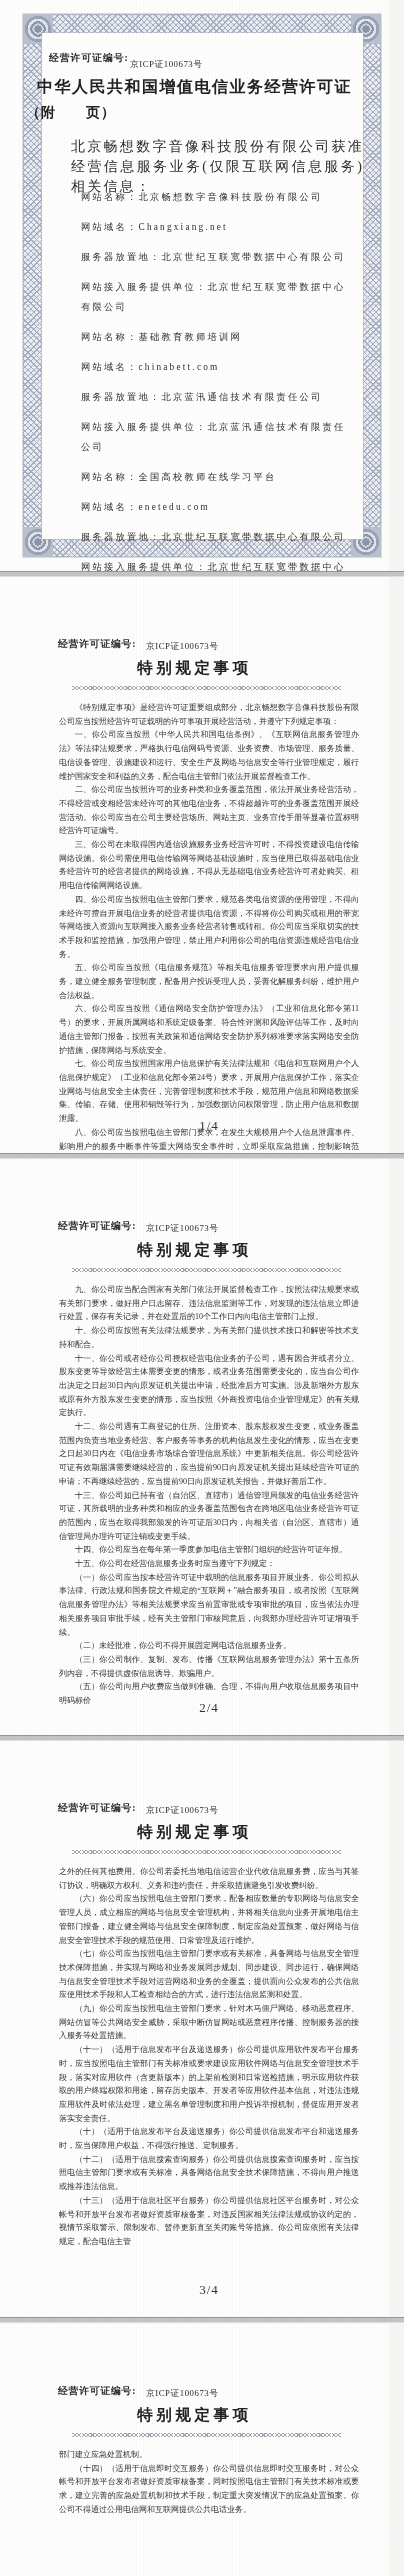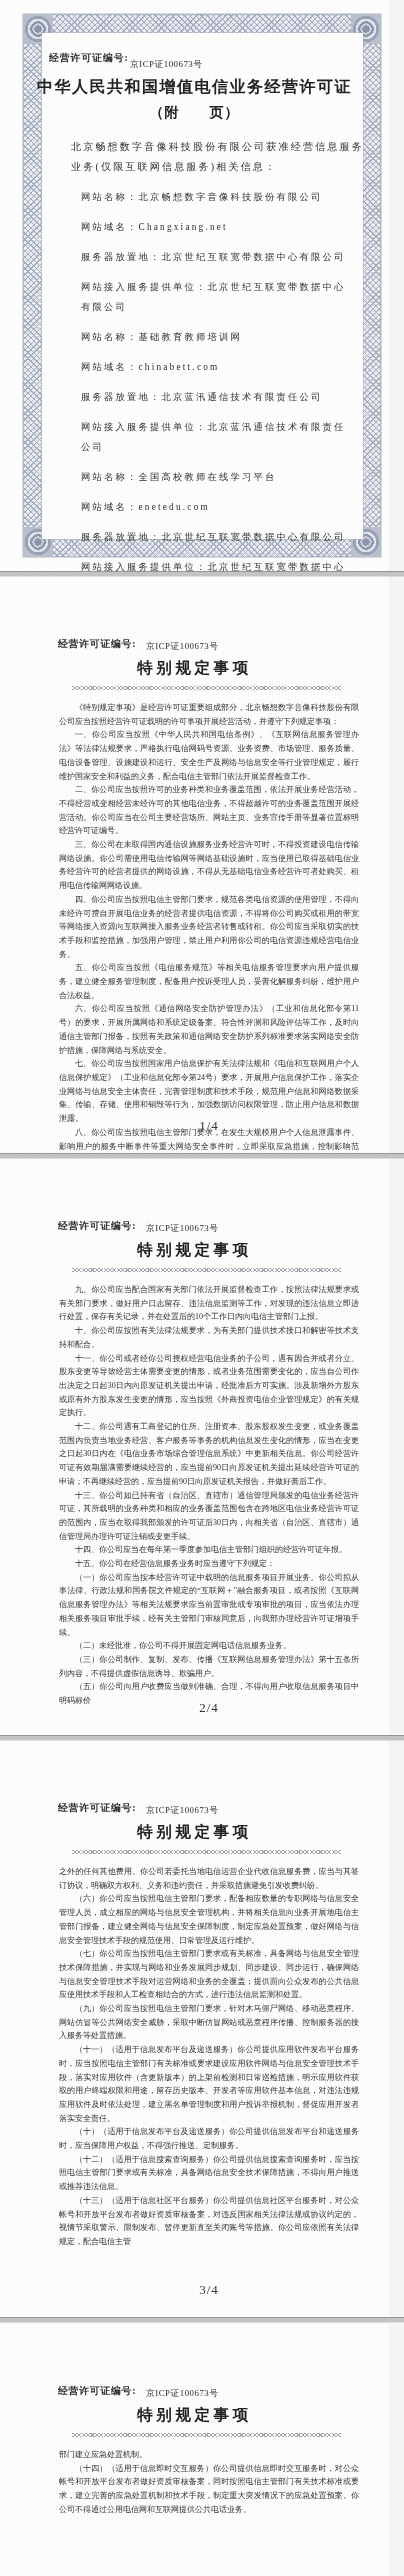--- a/index.html
+++ b/index.html
@@ -41,24 +41,24 @@
     background-color:#b9bfcc;
   }
   .cc-tl{left:0;top:0;} .cc-tr{right:0;top:0;} .cc-bl{left:0;bottom:0;} .cc-br{right:0;bottom:0;}
   .cert-inner{position:absolute;left:18.5px;top:18.5px;right:18.5px;bottom:18.5px;background:#fdfdfc;
     background-image:repeating-linear-gradient(90deg,rgba(120,125,135,.025) 0 1px,transparent 1px 3.6px);
     box-shadow:0 0 0 0.5px #a9b0bf;}
   .lic-label-1{position:absolute;left:49px;top:52px;font-size:9.8px;font-weight:bold;letter-spacing:1px;color:#2c2c2c;}
   .lic-no-1{position:absolute;left:130px;top:59px;font-size:8.8px;letter-spacing:0.5px;color:#2c2c2c;}
   .cert-title{position:absolute;left:26px;right:26px;top:77px;text-align:center;
     font-size:16px;font-weight:bold;letter-spacing:1.5px;color:#222;}
-  .cert-subtitle{position:absolute;left:26px;right:26px;top:104px;text-align:center;
+  .cert-subtitle{position:absolute;left:26px;right:26px;top:104px;
     font-size:14px;font-weight:bold;letter-spacing:1px;color:#222;}
   .cert-intro{position:absolute;left:71px;top:137px;width:293px;
-    font-size:10px;line-height:20px;letter-spacing:2.2px;color:#2e2e2e;text-align:justify;word-break:break-all;margin:0;}
+    font-size:14px;line-height:20px;letter-spacing:2.2px;color:#2e2e2e;text-align:justify;word-break:break-all;margin:0;}
   .cert-entries{position:absolute;left:71px;top:177px;width:293px;}
   .cert-entries p{margin:10px;font-size:9.3px;line-height:20px;letter-spacing:2.2px;
     color:#2e2e2e;text-align:left;word-break:break-all;}
 
   
   .hdr-label{position:absolute;left:58px;top:61px;font-size:9.8px;font-weight:bold;letter-spacing:0.8px;color:#2c2c2c;}
   .hdr-no{position:absolute;left:146px;top:64px;font-size:8.8px;letter-spacing:0.5px;color:#2c2c2c;}
   .ptitle{position:absolute;left:0;width:100%;top:81px;text-align:center;
     font-size:15.5px;font-weight:bold;letter-spacing:3.6px;color:#222;font-family:Liberation Serif, serif;}
   .zigzag{position:absolute;left:72px;top:109px;width:269px;height:4.1px;opacity:.85;

